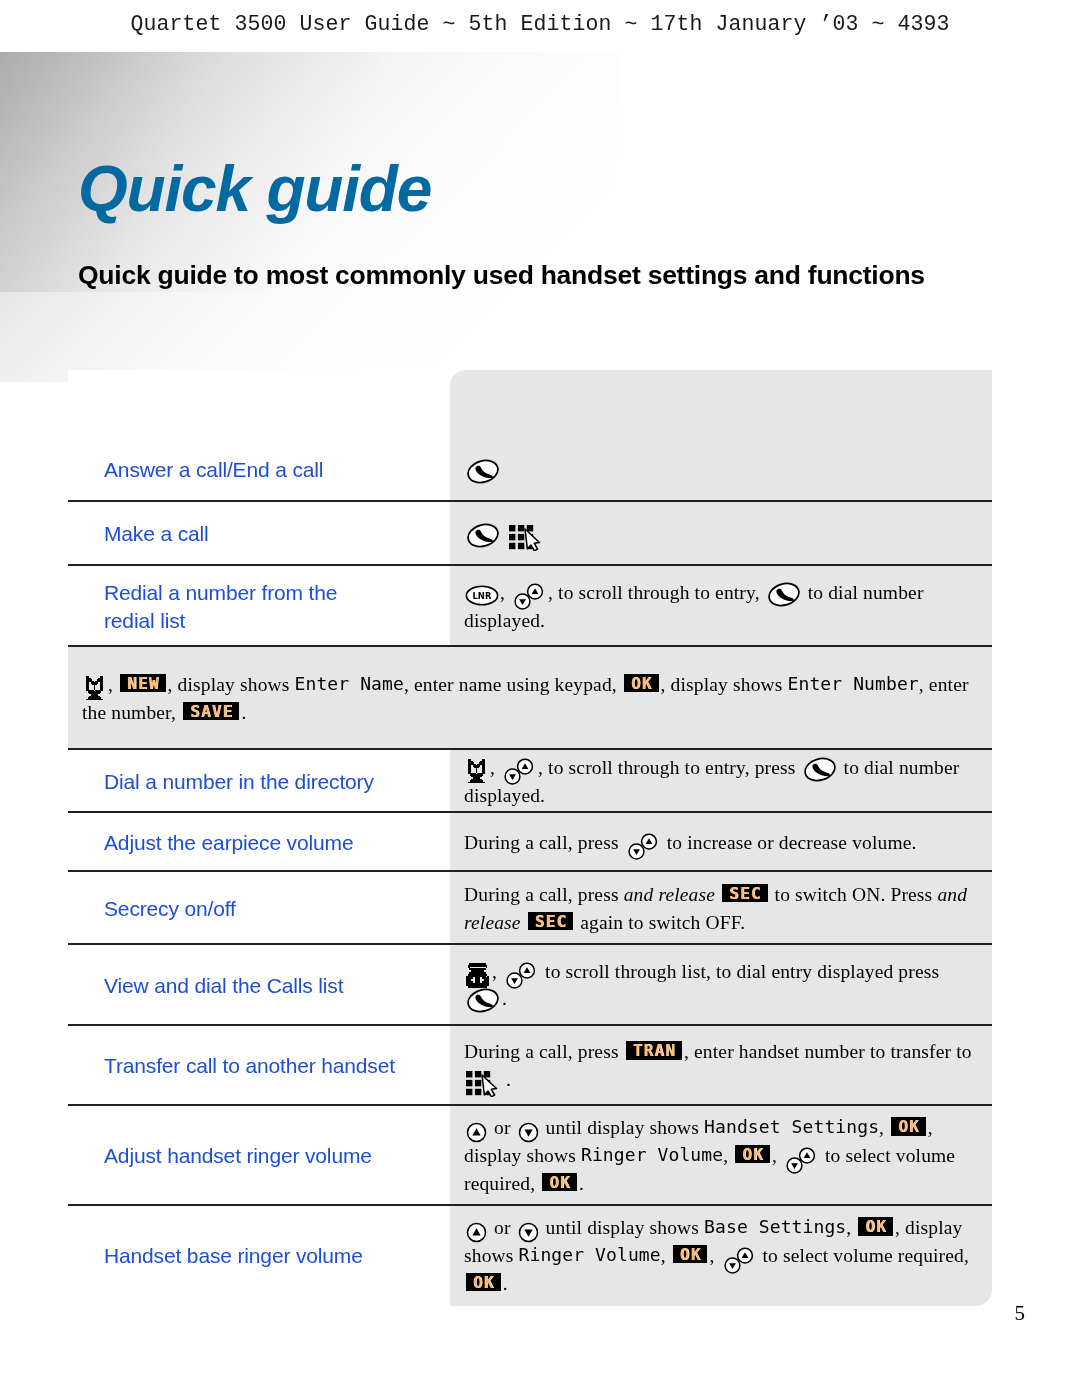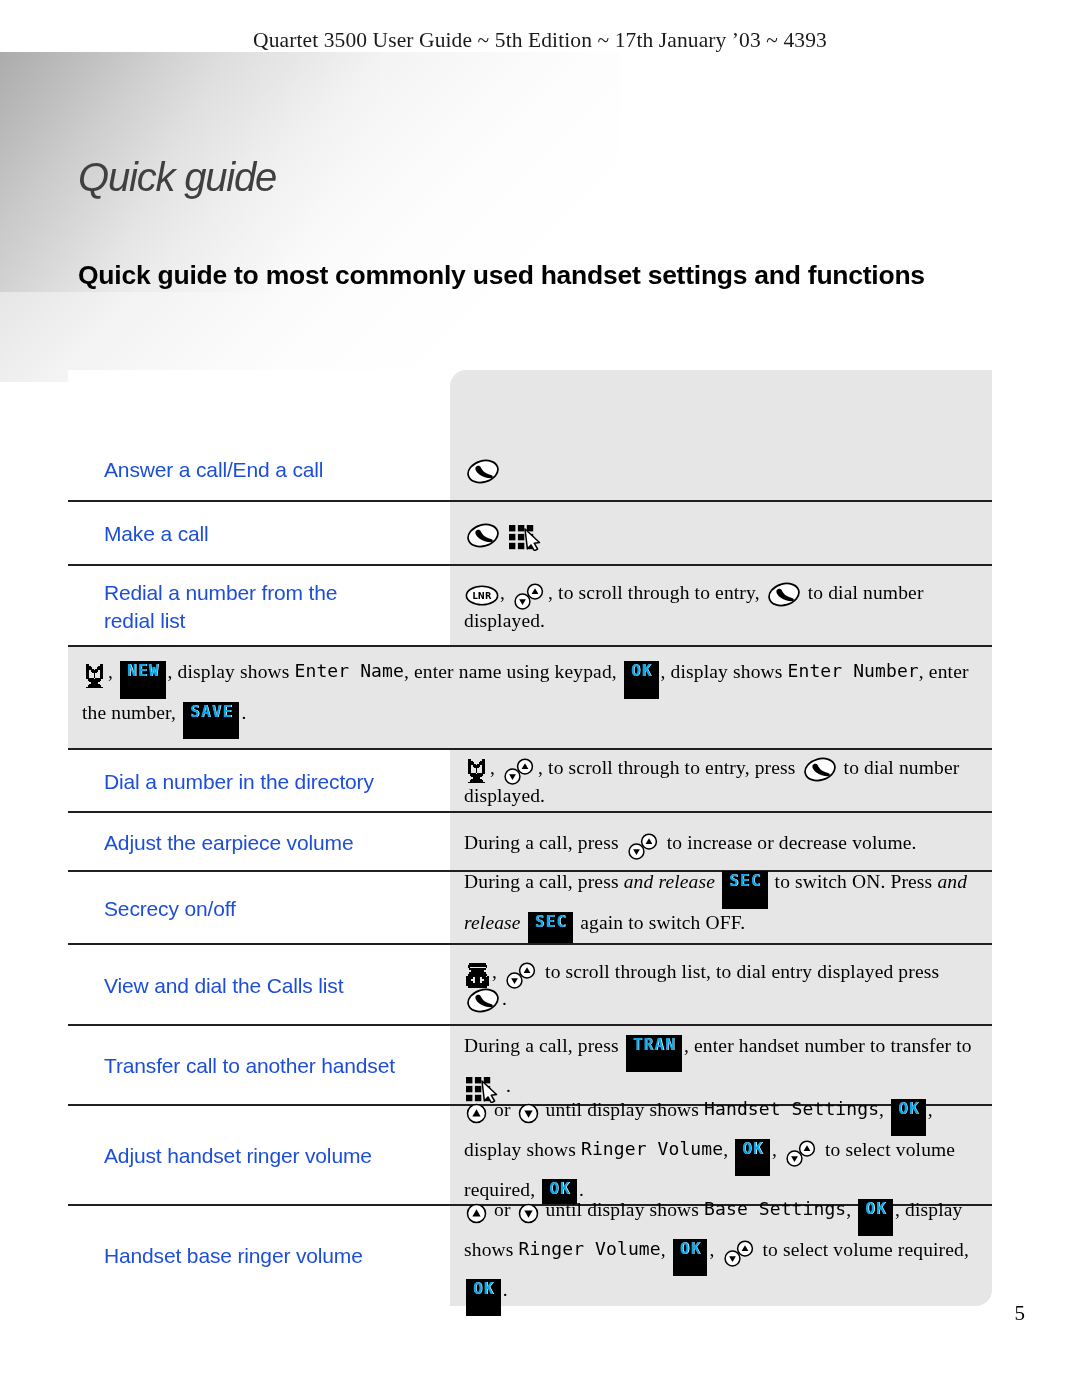--- a/index.html
+++ b/index.html
@@ -32,37 +32,37 @@
     width: 380px; height: 240px;
     background: linear-gradient(118deg,
                 rgba(110,110,110,0.30) 0%,
                 rgba(180,180,180,0.14) 45%,
                 rgba(255,255,255,0) 80%);
     pointer-events: none;
   }
 
   .running-head {
     position: absolute;
-    left: 0; top: 28px;
+    left: 0; top: 12px;
     width: 1080px;
     text-align: center;
     font-size: 21.5px;
     letter-spacing: 0.1px;
     color: #1a1a1a;
-    font-family: Liberation Serif, serif;
+    font-family: Liberation Mono, monospace;
   }
 
   .page-title {
     position: absolute;
     left: 78px; top: 157px;
-    font-size: 40px;
+    font-size: 64px;
     font-style: italic;
-    font-weight: normal;
+    font-weight: bold;
     letter-spacing: -1.2px;
-    color: #404040;
+    color: #0369a1;
     line-height: 1;
   }
   .page-subtitle {
     position: absolute;
     left: 78px; top: 260px;
     font-size: 26.5px;
     font-weight: bold;
     letter-spacing: -0.25px;
     color: #000;
   }
@@ -152,26 +152,26 @@
 
   
   .ic-dir { width: 25px; height: 24px; margin: 0 1px -4px 0; }
   
   .ic-phone { width: 27px; height: 25px; margin: 0 1px -5px 0; }
 
   
   .softkey {
     display: inline-block;
     background: #000;
-    color: #0ea5e9;
+    color: #fdba74;
     font-family: "DejaVu Sans Mono", monospace;
     font-size: 16px;
     font-weight: bold;
     letter-spacing: 1.2px;
-    padding: 2px 6px 19px 7px;
+    padding: 2px 6px 0 7px;
     line-height: 1.02;
     vertical-align: 2px;
     margin: 0 2px;
     text-shadow: 0.6px 0 0 #fff;
   }
   
   .lcd {
     font-family: "DejaVu Sans Mono", monospace;
     font-size: 18px;
     letter-spacing: 0.1px;

